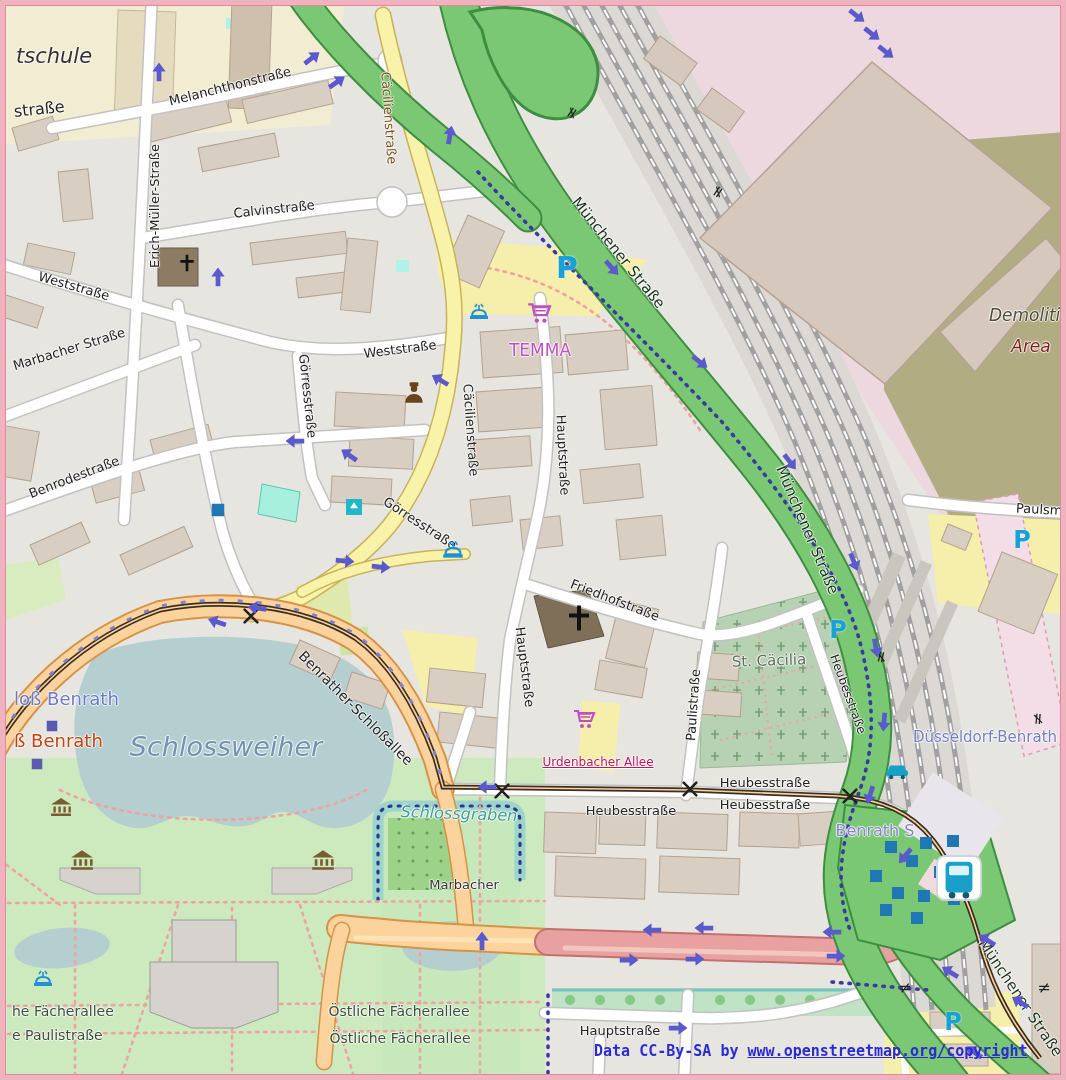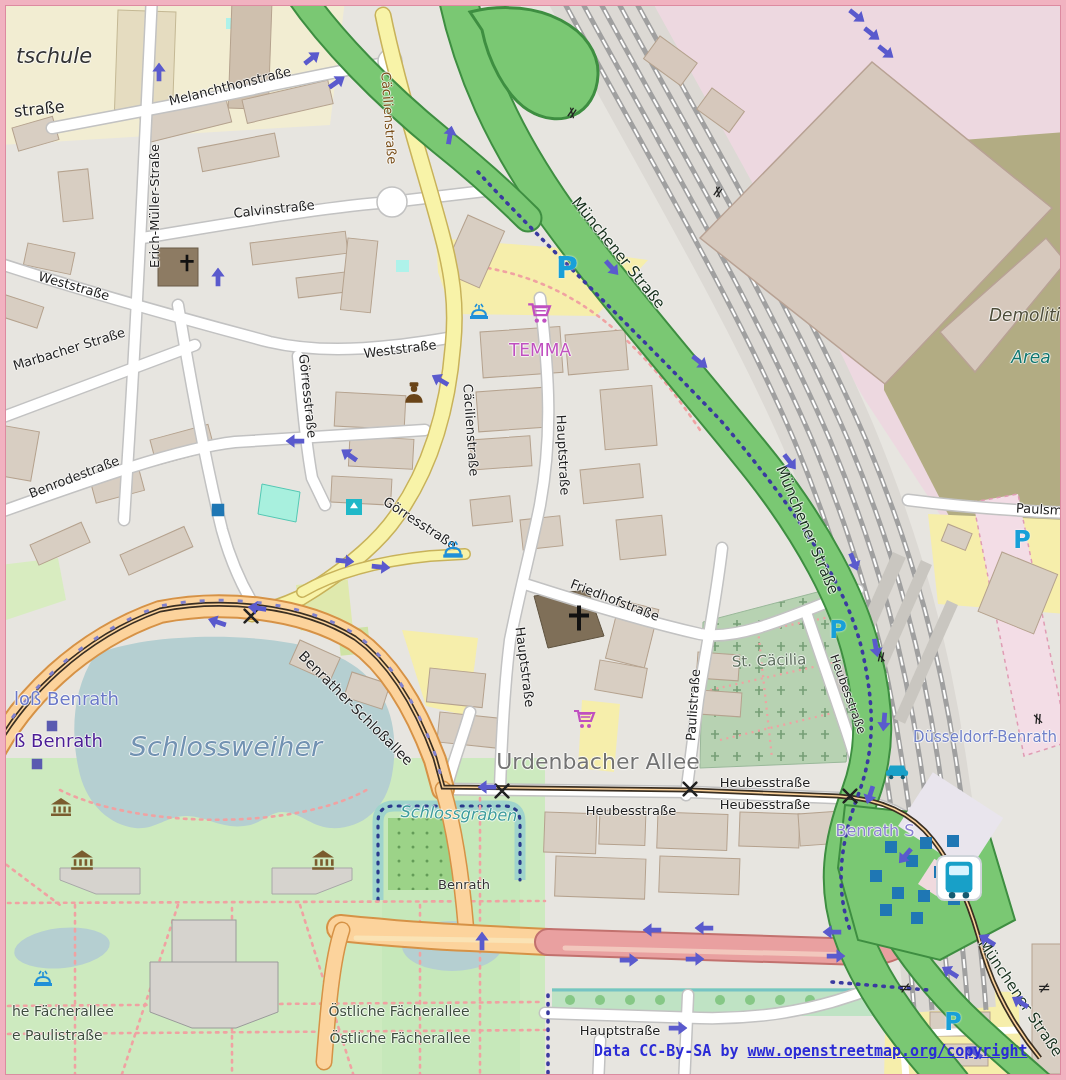--- a/index.html
+++ b/index.html
@@ -300,39 +300,39 @@
       <div class="mlabel" style="left: 296px; top: 396px; font-size: 13px; color: rgb(34, 34, 34); transform: translate(-50%, -50%) rotate(84deg);">Görresstraße</div>
       <div class="mlabel" style="left: 408px; top: 523px; font-size: 13px; color: rgb(34, 34, 34); transform: translate(-50%, -50%) rotate(33deg);">Görresstraße</div>
       <div class="mlabel" style="left: 377px; top: 118px; font-size: 13px; color: rgb(122, 78, 24); transform: translate(-50%, -50%) rotate(86deg);">Cäcilienstraße</div>
       <div class="mlabel" style="left: 459px; top: 430px; font-size: 13px; color: rgb(34, 34, 34); transform: translate(-50%, -50%) rotate(86deg);">Cäcilienstraße</div>
       <div class="mlabel" style="left: 551px; top: 455px; font-size: 13px; color: rgb(34, 34, 34); transform: translate(-50%, -50%) rotate(87deg);">Hauptstraße</div>
       <div class="mlabel" style="left: 513px; top: 667px; font-size: 13px; color: rgb(34, 34, 34); transform: translate(-50%, -50%) rotate(83deg);">Hauptstraße</div>
       <div class="mlabel" style="left: 606px; top: 253px; font-size: 15px; color: rgb(23, 48, 28); transform: translate(-50%, -50%) rotate(51deg);">Münchener Straße</div>
       <div class="mlabel" style="left: 795px; top: 530px; font-size: 15px; color: rgb(23, 48, 28); transform: translate(-50%, -50%) rotate(67deg);">Münchener Straße</div>
       <div class="mlabel" style="left: 1008px; top: 998px; font-size: 15px; color: rgb(23, 48, 28); transform: translate(-50%, -50%) rotate(56deg);">Münchener Straße</div>
       <div class="mlabel it" style="left: 977px; top: 315px; font-size: 17px; color: rgb(76, 76, 56); transform-origin: 0px 50%; transform: translate(0px, -50%) rotate(0deg);">Demolition</div>
-      <div class="mlabel it" style="left: 1019px; top: 346px; font-size: 17px; color: #0f766e; transform: translate(-50%, -50%) rotate(0deg); margin-top: 11px;">Area</div>
+      <div class="mlabel it" style="left: 1019px; top: 346px; font-size: 17px; color: #7f1d1d; transform: translate(-50%, -50%) rotate(0deg);">Area</div>
       <div class="mlabel" style="left: 528px; top: 350px; font-size: 17px; color: rgb(192, 80, 192); transform: translate(-50%, -50%) rotate(0deg);">TEMMA</div>
       <div class="mlabel" style="left: 603px; top: 600px; font-size: 13px; color: rgb(34, 34, 34); transform: translate(-50%, -50%) rotate(21deg);">Friedhofstraße</div>
       <div class="mlabel" style="left: 757px; top: 661px; font-size: 15px; color: rgb(93, 110, 93); transform: translate(-50%, -50%) rotate(-2deg);">St. Cäcilia</div>
       <div class="mlabel" style="left: 681px; top: 705px; font-size: 13px; color: rgb(34, 34, 34); transform: translate(-50%, -50%) rotate(-86deg);">Paulistraße</div>
       <div class="mlabel" style="left: 836px; top: 694px; font-size: 12px; color: rgb(34, 34, 34); transform: translate(-50%, -50%) rotate(70deg);">Heubesstraße</div>
       <div class="mlabel" style="left: 1004px; top: 508px; font-size: 13px; color: rgb(34, 34, 34); transform-origin: 0px 50%; transform: translate(0px, -50%) rotate(3deg);">Paulsmü</div>
       <div class="mlabel" style="left: 973px; top: 737px; font-size: 15px; color: rgb(112, 128, 200); transform: translate(-50%, -50%) rotate(0deg);">Düsseldorf-Benrath</div>
       <div class="mlabel" style="left: 2px; top: 699px; font-size: 18px; color: rgb(107, 121, 200); transform-origin: 0px 50%; transform: translate(0px, -50%) rotate(0deg);">loß Benrath</div>
-      <div class="mlabel" style="left: 2px; top: 741px; font-size: 18px; color: #4c1d95; transform-origin: 0px 50%; transform: translate(0px, -50%) rotate(0deg);">ß Benrath</div>
+      <div class="mlabel" style="left: 2px; top: 741px; font-size: 18px; color: #c2410c; transform-origin: 0px 50%; transform: translate(0px, -50%) rotate(0deg);">ß Benrath</div>
       <div class="mlabel it" style="left: 214px; top: 746px; font-size: 27px; color: rgb(114, 146, 178); transform: translate(-50%, -50%) rotate(0deg);">Schlossweiher</div>
       <div class="mlabel" style="left: 344px; top: 708px; font-size: 14px; color: rgb(34, 34, 34); transform: translate(-50%, -50%) rotate(45deg);">Benrather-Schloßallee</div>
       <div class="mlabel it" style="left: 447px; top: 814px; font-size: 16px; color: rgb(62, 157, 157); transform: translate(-50%, -50%) rotate(2deg);">Schlossgraben</div>
-      <div class="mlabel" style="left: 586px; top: 762px; font-size: 22px; color: #737373; transform: translate(-50%, -50%) rotate(0deg);">Urdenbacher Allee</div>
+      <div class="mlabel" style="left: 586px; top: 762px; font-size: 12px; color: #be185d; transform: translate(-50%, -50%) rotate(0deg); text-decoration: underline;">Urdenbacher Allee</div>
       <div class="mlabel" style="left: 753px; top: 782px; font-size: 13px; color: rgb(34, 34, 34); transform: translate(-50%, -50%) rotate(0deg);">Heubesstraße</div>
       <div class="mlabel" style="left: 619px; top: 810px; font-size: 13px; color: rgb(34, 34, 34); transform: translate(-50%, -50%) rotate(0deg);">Heubesstraße</div>
       <div class="mlabel" style="left: 753px; top: 804px; font-size: 13px; color: rgb(34, 34, 34); transform: translate(-50%, -50%) rotate(0deg);">Heubesstraße</div>
       <div class="mlabel" style="left: 863px; top: 831px; font-size: 16px; color: rgb(138, 127, 208); transform: translate(-50%, -50%) rotate(0deg);">Benrath S</div>
-      <div class="mlabel" style="left: 452px; top: 884px; font-size: 13px; color: rgb(51, 51, 51); transform: translate(-50%, -50%) rotate(0deg);">Benrath</div>
+      <div class="mlabel" style="left: 452px; top: 884px; font-size: 13px; color: rgb(51, 51, 51); transform: translate(-50%, -50%) rotate(0deg);">Marbacher</div>
       <div class="mlabel" style="left: 0px; top: 1011px; font-size: 14px; color: rgb(61, 77, 61); transform-origin: 0px 50%; transform: translate(0px, -50%) rotate(0deg); text-align: right;">he Fächerallee</div>
       <div class="mlabel" style="left: 0px; top: 1035px; font-size: 14px; color: rgb(61, 77, 61); transform-origin: 0px 50%; transform: translate(0px, -50%) rotate(0deg);">e Paulistraße</div>
       <div class="mlabel" style="left: 387px; top: 1011px; font-size: 14px; color: rgb(61, 77, 61); transform: translate(-50%, -50%) rotate(0deg);">Östliche Fächerallee</div>
       <div class="mlabel" style="left: 388px; top: 1038px; font-size: 14px; color: rgb(61, 77, 61); transform: translate(-50%, -50%) rotate(0deg);">Östliche Fächerallee</div>
       <div class="mlabel" style="left: 608px; top: 1030px; font-size: 13px; color: rgb(34, 34, 34); transform: translate(-50%, -50%) rotate(0deg);">Hauptstraße</div>
       <div class="micon" style="left: 555px; top: 268px; transform: translate(-50%, -50%) rotate(0deg);"><span class="pglyph" style="color:#18a0d8;font-size:30px">P</span></div>
       <div class="micon" style="left: 826px; top: 630px; transform: translate(-50%, -50%) rotate(0deg);"><span class="pglyph" style="color:#18a0d8;font-size:24px">P</span></div>
       <div class="micon" style="left: 1010px; top: 540px; transform: translate(-50%, -50%) rotate(0deg);"><span class="pglyph" style="color:#18a0d8;font-size:24px">P</span></div>
       <div class="micon" style="left: 941px; top: 1022px; transform: translate(-50%, -50%) rotate(0deg);"><span class="pglyph" style="color:#18a0d8;font-size:24px">P</span></div>
       <div class="micon" style="left: 527px; top: 313px; transform: translate(-50%, -50%) rotate(0deg);">

